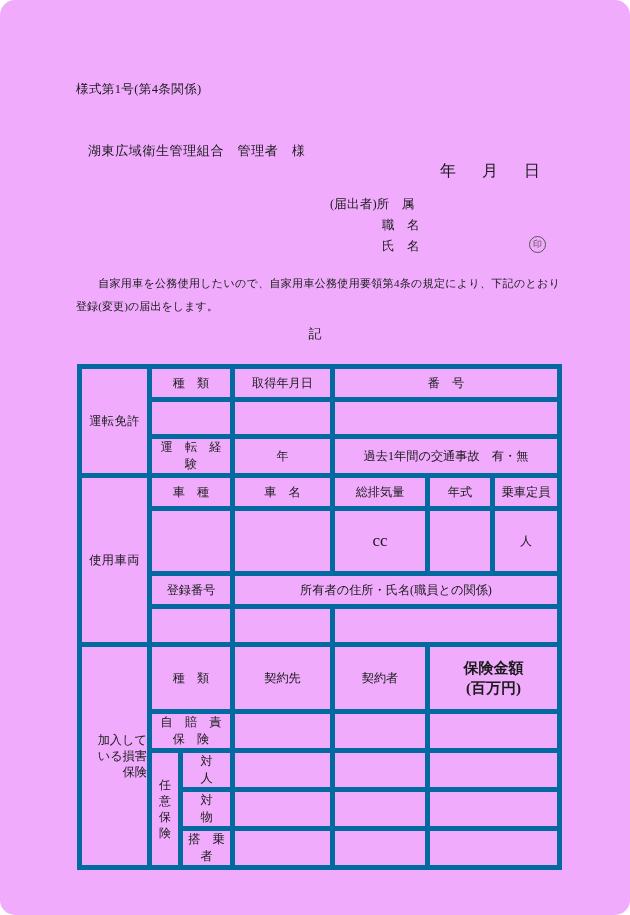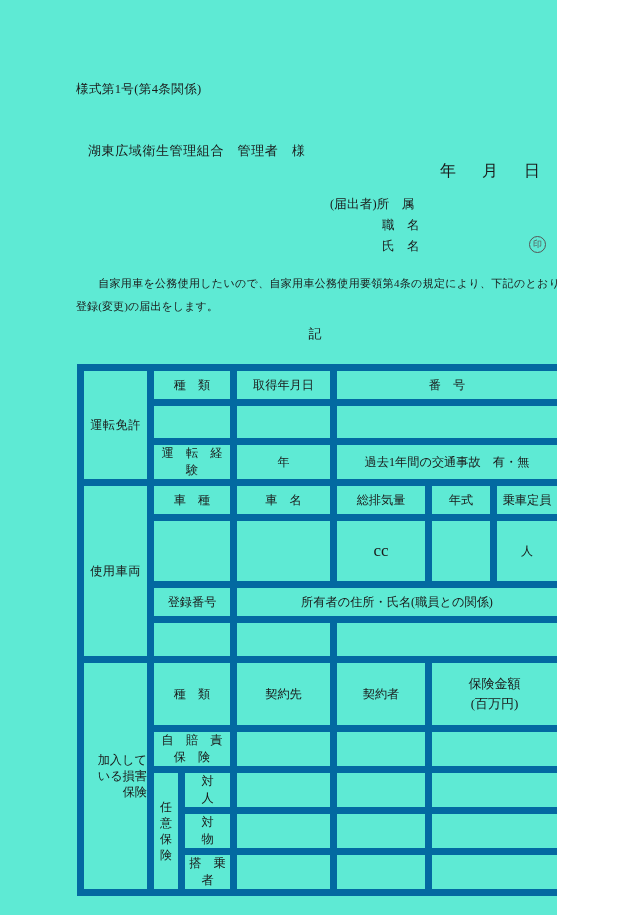--- a/index.html
+++ b/index.html
@@ -6,24 +6,25 @@
     margin: 0;
     padding: 0;
     background: #ffffff;
   }
   body {
     font-family: "Liberation Serif", "DejaVu Serif", serif;
     color: #1a1a1a;
   }
   #page {
     position: relative;
-    width: 557px;
+    width: 630px;
     height: 915px;
-    background: #5eead4;
+    background: #f0abfc;
     overflow: hidden;
+    border-radius: 15px;
   }
 
   
   .form-code {
     position: absolute;
     left: 76px;
     top: 81px;
     font-size: 12.5px;
     letter-spacing: 0.4px;
     white-space: nowrap;
@@ -104,21 +105,21 @@
   table.form-table {
     position: absolute;
     left: 77px;
     top: 364px;
     width: 480px;
     border-collapse: collapse;
     table-layout: fixed;
     font-size: 12.2px;
   }
   table.form-table td {
-    border: 7px solid #0369a1;
+    border: 5px solid #0369a1;
     padding: 0;
     text-align: center;
     vertical-align: middle;
     height: 28px;
   }
   td.blank { }
   td.hdr { }
 
   
   td.group-label {
@@ -158,21 +159,22 @@
   
   td.vertical-label {
     font-size: 12px;
     line-height: 16px;
     letter-spacing: 0px;
   }
   td.vertical-label .vchar { display: block; }
 
   td.two-line {
     line-height: 20px;
-    font-size: 13px;
+    font-size: 15px;
+    font-weight: bold;
   }
   td.two-line span { display: block; }
 
   .footnote {
     position: absolute;
     left: 70px;
     top: 823px;
     font-size: 12.5px;
     letter-spacing: 0.2px;
     white-space: nowrap;

